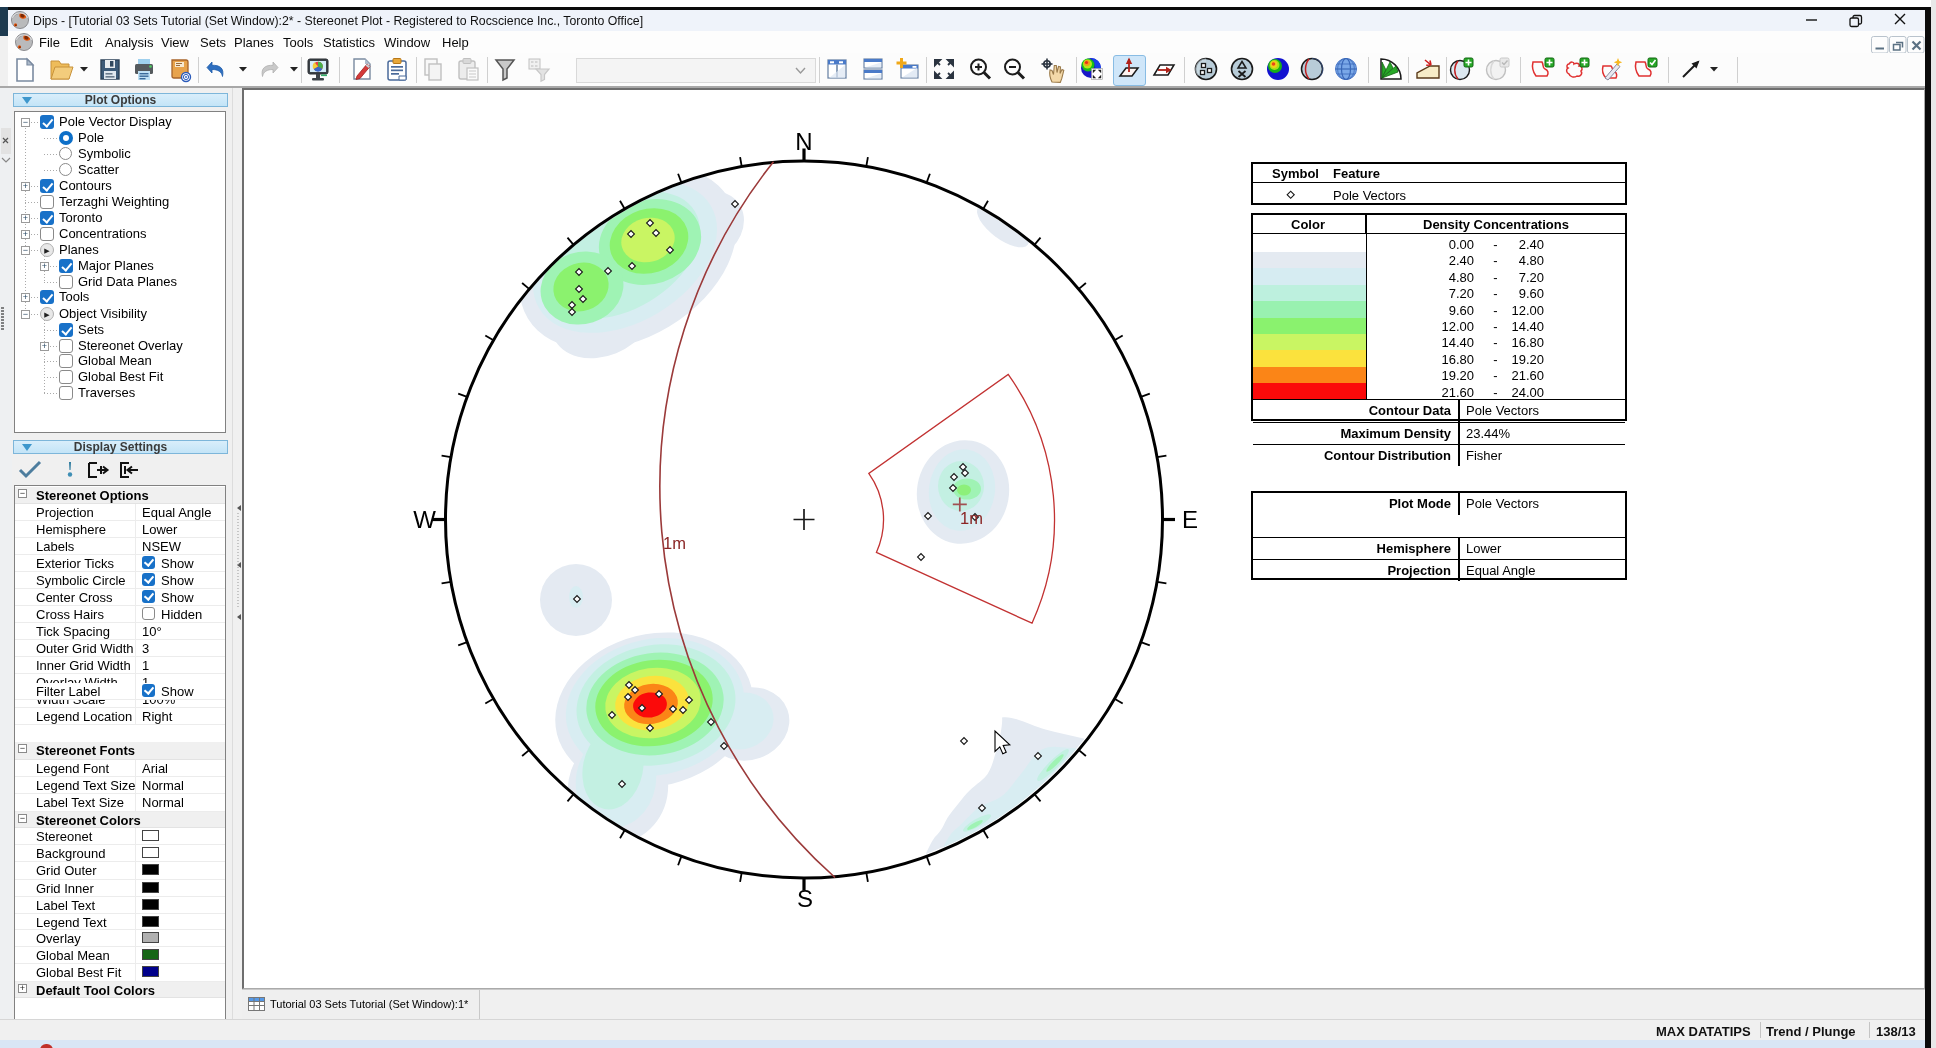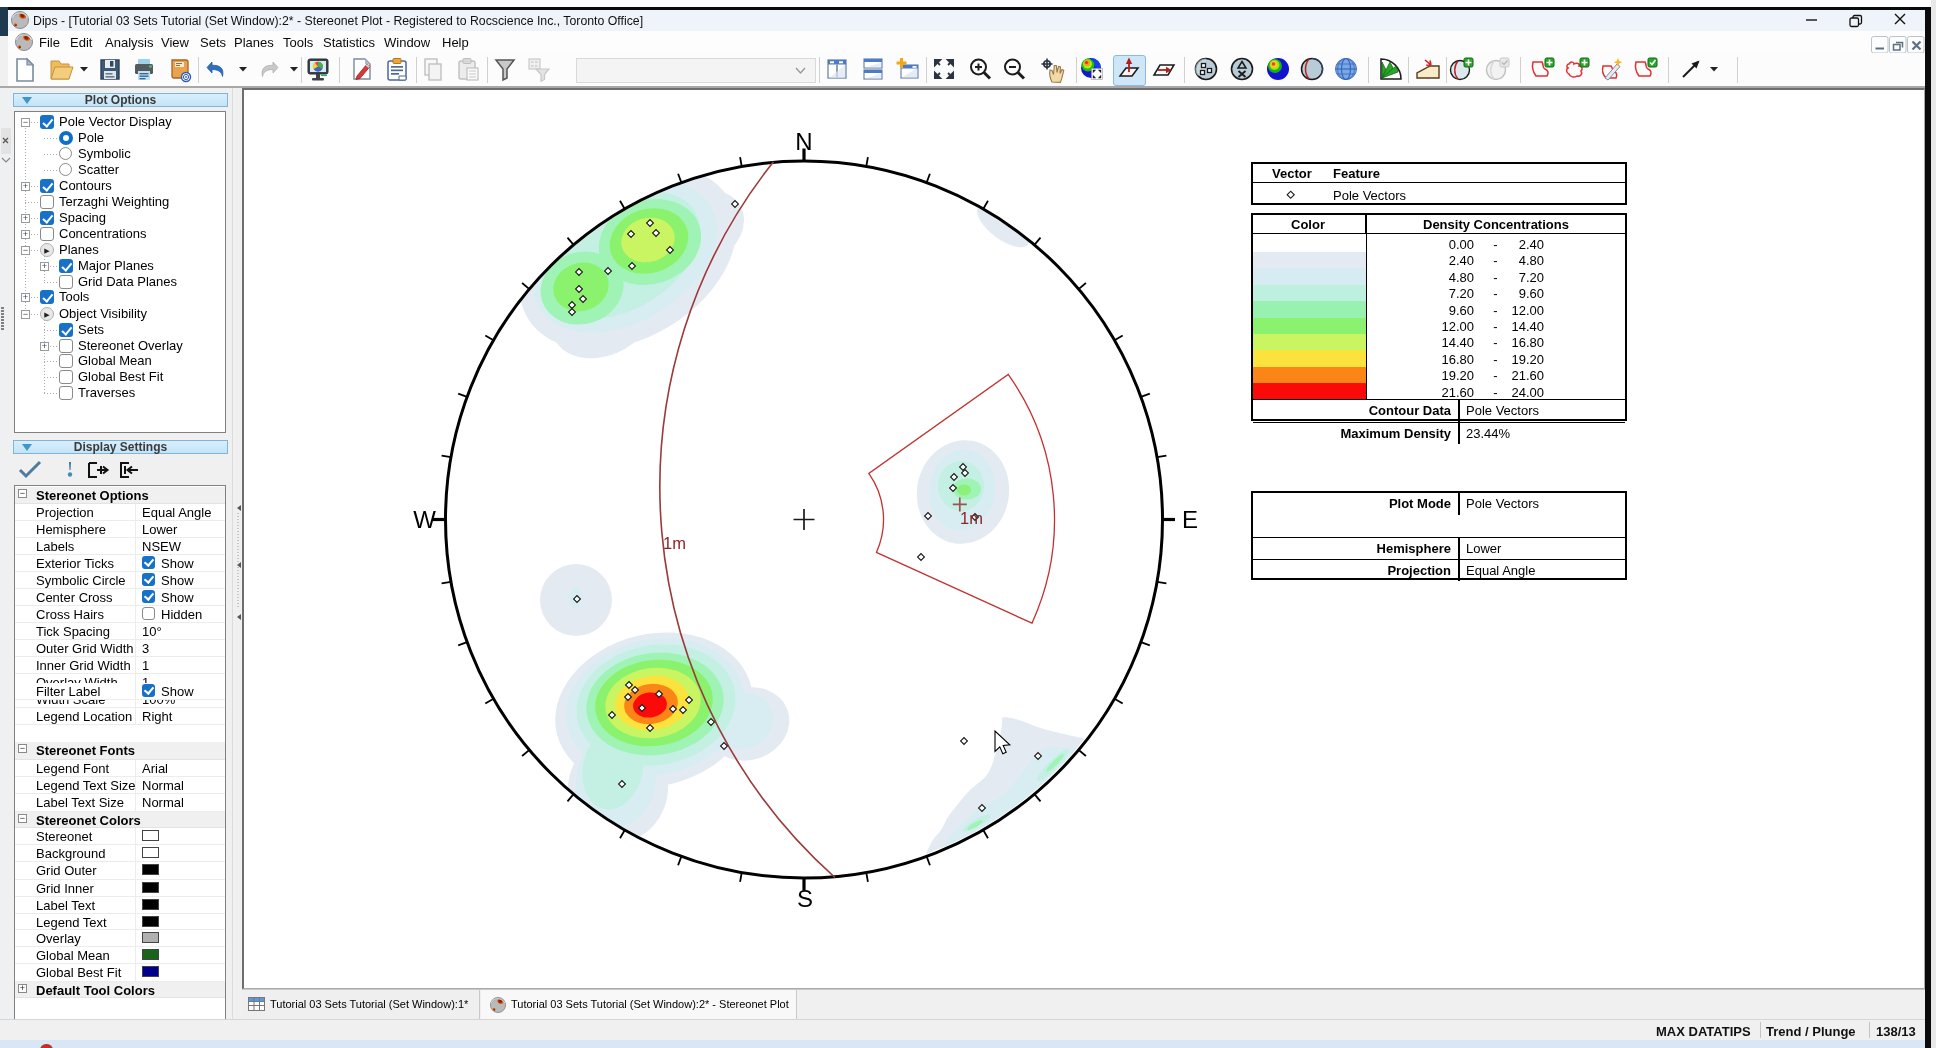--- a/index.html
+++ b/index.html
@@ -455,21 +455,21 @@
 <div class="doth" style="left:25px;top:186px;width:15px"></div>
 <div class="exp" style="left:21px;top:182px">+</div>
 <div class="cb" style="left:40px;top:179px"></div>
 <div class="tlbl" style="left:59px;top:178px">Contours</div>
 <div class="doth" style="left:25px;top:202px;width:15px"></div>
 <div class="cb0" style="left:40px;top:195px"></div>
 <div class="tlbl" style="left:59px;top:194px">Terzaghi Weighting</div>
 <div class="doth" style="left:25px;top:218px;width:15px"></div>
 <div class="exp" style="left:21px;top:214px">+</div>
 <div class="cb" style="left:40px;top:211px"></div>
-<div class="tlbl" style="left:59px;top:210px">Spacing</div>
+<div class="tlbl" style="left:59px;top:210px">Toronto</div>
 <div class="doth" style="left:25px;top:234px;width:15px"></div>
 <div class="exp" style="left:21px;top:230px">+</div>
 <div class="cb0" style="left:40px;top:227px"></div>
 <div class="tlbl" style="left:59px;top:226px">Concentrations</div>
 <div class="doth" style="left:25px;top:250px;width:15px"></div>
 <div class="exp" style="left:21px;top:246px">−</div>
 <div class="play" style="left:40px;top:243px">▶</div>
 <div class="tlbl" style="left:59px;top:242px">Planes</div>
 <div class="doth" style="left:44px;top:266px;width:15px"></div>
 <div class="exp" style="left:40px;top:262px">+</div>
@@ -788,21 +788,21 @@
 <rect x="-2.4" y="-2.4" width="4.8" height="4.8" transform="translate(964,741) rotate(45)" fill="#fff" stroke="#1a1a1a" stroke-width="1.1"></rect>
 <rect x="-2.4" y="-2.4" width="4.8" height="4.8" transform="translate(1038,756) rotate(45)" fill="#fff" stroke="#1a1a1a" stroke-width="1.1"></rect>
 <rect x="-2.4" y="-2.4" width="4.8" height="4.8" transform="translate(982,808) rotate(45)" fill="#fff" stroke="#1a1a1a" stroke-width="1.1"></rect>
 <text x="663" y="549" font-size="16.5" fill="#8b2525">1m</text>
 <text x="960" y="524" font-size="16.5" fill="#8b2525">1m</text>
 <path d="M995 731 l0 20.5 l4.8 -4.6 l3 6.8 l3.4 -1.5 l-3 -6.7 l6.6 -0.6 Z" fill="#fff" stroke="#000" stroke-width="1.1"></path>
 </svg>
 
 <div class="lt" style="left:1251px;top:162px;width:376px;height:43px">
  <div style="position:absolute;left:0;top:0;width:100%;height:19px;border-bottom:1.5px solid #000">
-  <b style="position:absolute;left:19px;top:2px">Vector</b>
+  <b style="position:absolute;left:19px;top:2px">Symbol</b>
       <b style="position:absolute;left:80px;top:2px">Feature</b>
  </div>
  <svg width="10" height="10" style="left:33px;top:26px">
       <rect x="2.2" y="2.2" width="5" height="5" transform="rotate(45 4.7 4.7)" fill="#fff" stroke="#1a1a1a" stroke-width="1.1"></rect>
     </svg>
  <span style="position:absolute;left:80px;top:24px">Pole Vectors</span>
 </div>
 <div class="lt" style="left:1251px;top:213px;width:376px;height:208px">
  <div style="position:absolute;left:0;top:0;width:100%;height:19px;border-bottom:1.5px solid #000">
   <b style="position:absolute;left:38px;top:2px">Color</b>
@@ -854,20 +854,25 @@
   <div style="position:absolute;left:0;top:0px;width:100%;height:22px;">
         <b style="position:absolute;right:174px;top:3px;white-space:nowrap">Contour Data</b>
         <div style="position:absolute;left:205px;top:0;width:1.5px;height:100%;background:#000"></div>
         <span style="position:absolute;left:213px;top:3px">Pole Vectors</span>
       </div>
       <div style="position:absolute;left:0;top:22px;width:100%;height:22px;border-top:1.5px solid #000;">
         <b style="position:absolute;right:174px;top:3px;white-space:nowrap">Maximum Density</b>
         <div style="position:absolute;left:205px;top:0;width:1.5px;height:100%;background:#000"></div>
         <span style="position:absolute;left:213px;top:3px">23.44%</span>
       </div>
+      <div style="position:absolute;left:0;top:44px;width:100%;height:22px;border-top:1.5px solid #000;">
+        <b style="position:absolute;right:174px;top:3px;white-space:nowrap">Contour Distribution</b>
+        <div style="position:absolute;left:205px;top:0;width:1.5px;height:100%;background:#000"></div>
+        <span style="position:absolute;left:213px;top:3px">Fisher</span>
+      </div>
  </div>
 </div>
 <div class="lt" style="left:1251px;top:491px;width:376px;height:89px">
  <div style="position:absolute;left:0;top:0px;width:100%;height:22px;">
       <b style="position:absolute;right:174px;top:3px;white-space:nowrap">Plot Mode</b>
       <div style="position:absolute;left:205px;top:0;width:1.5px;height:100%;background:#000"></div>
       <span style="position:absolute;left:213px;top:3px">Pole Vectors</span>
     </div>
     <div style="position:absolute;left:0;top:44px;width:100%;height:22px;border-top:1.5px solid #000;">
       <b style="position:absolute;right:174px;top:3px;white-space:nowrap">Hemisphere</b>
@@ -884,33 +889,20 @@
 <div id="tabbar">
  <div class="tab" style="left:0;width:238px;background:#efefef">
   <svg width="17" height="15" style="left:6px;top:7px">
         <rect x="0.5" y="0.5" width="16" height="13" fill="#fff" stroke="#777"></rect>
         <rect x="0.5" y="0.5" width="16" height="4" fill="#5599e8" stroke="#777"></rect>
         <line x1="6" y1="1" x2="6" y2="13.5" stroke="#777"></line>
         <line x1="11.5" y1="1" x2="11.5" y2="13.5" stroke="#777"></line>
         <line x1="1" y1="8.5" x2="16.5" y2="8.5" stroke="#777"></line>
       </svg>
   <span style="position:absolute;left:28px;top:8px">Tutorial 03 Sets Tutorial (Set Window):1*</span>
- </div>
- <div class="tab" style="left:239px;width:316px;background:#f8f8f8">
-  <svg width="16" height="16" style="position:absolute;left:9px;top:7px" viewBox="0 0 20 20">
-<circle cx="10" cy="10" r="9.5" fill="#b9babc"></circle>
-<path d="M2 8 A9.5 9.5 0 0 1 18 5 A 11 11 0 0 0 2 8" fill="#88898c"></path>
-<circle cx="10" cy="10" r="9.5" fill="none" stroke="#6f7073" stroke-width="0.8"></circle>
-<path d="M10.5 2.2 C14 2.2 16.5 4 16.8 6.2 C 17 8 15 9 12.8 8.6 C10.5 8.2 9 6.8 9.2 4.8 C9.3 3.4 9.8 2.3 10.5 2.2" fill="#e8590f"></path>
-<path d="M11.5 3.2 C13.2 3.1 14.8 4.2 15 5.6 C15.2 6.9 14 7.6 12.6 7.3 C11.1 7 10.2 5.9 10.4 4.6 C10.5 3.8 10.9 3.2 11.5 3.2" fill="#7a2b08"></path>
-<circle cx="5" cy="15.5" r="1.8" fill="#e8590f"></circle>
-        <circle cx="5.4" cy="15.8" r="1" fill="#7a2b08"></circle>
-<path d="M1.5 7.5 A 9.5 9.5 0 0 1 18.5 7.5" fill="none" stroke="#dddee0" stroke-width="1.2"></path>
-</svg>
-  <span style="position:absolute;left:30px;top:8px">Tutorial 03 Sets Tutorial (Set Window):2* - Stereonet Plot</span>
  </div>
 </div>
 
 <div style="position:absolute;left:2px;top:1037.5px;width:240px;height:1.5px;background:#9a9a9a"></div>
 <div id="statusbar">
  <div class="stxt" style="left:1656px">MAX DATATIPS</div>
  <div class="ssep" style="left:1760px"></div>
  <div class="stxt" style="left:1766px">Trend / Plunge</div>
  <div class="ssep" style="left:1869px"></div>
  <div class="stxt" style="left:1876px">138/13</div>

